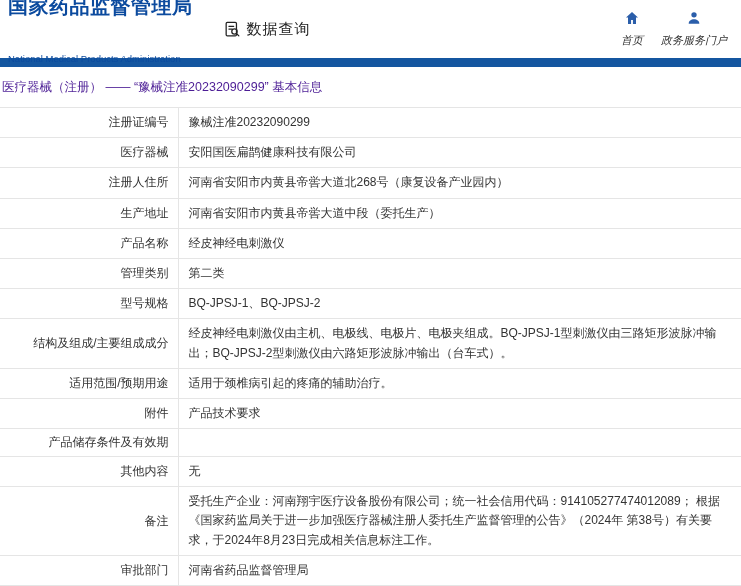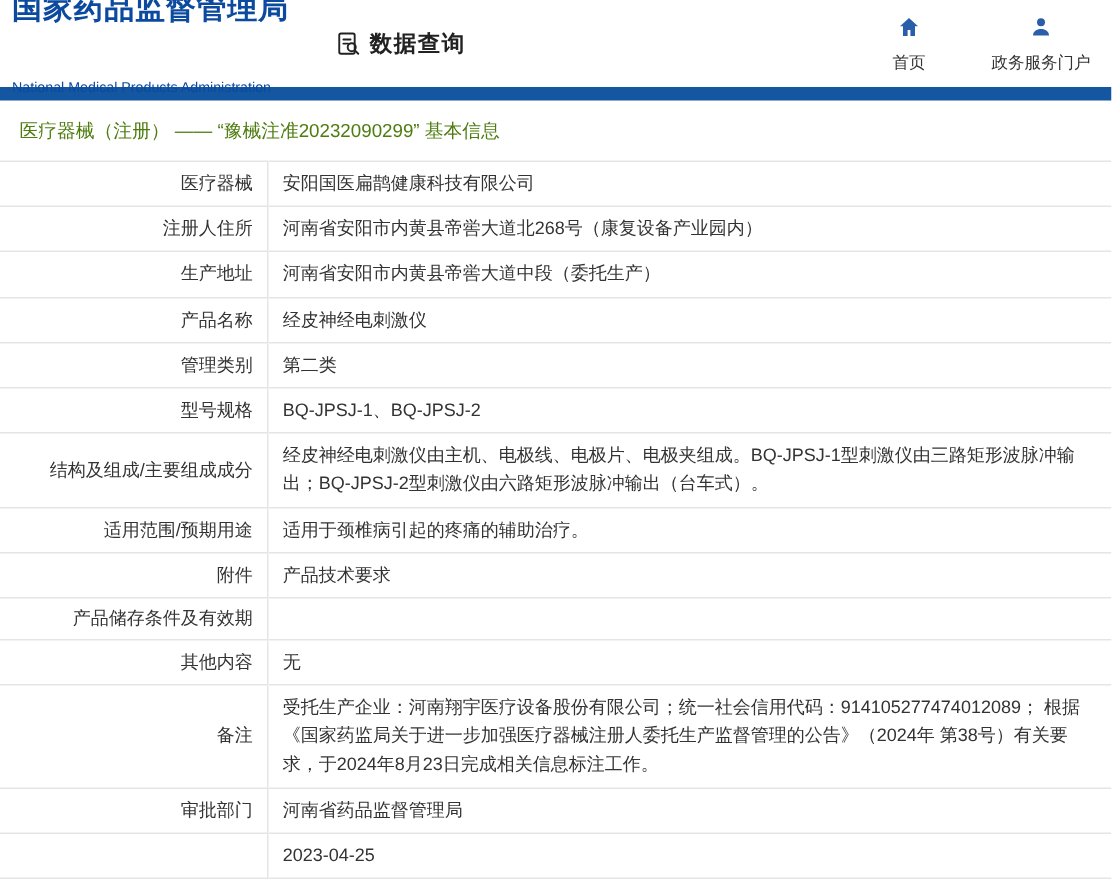--- a/index.html
+++ b/index.html
@@ -25,38 +25,37 @@
     font-weight: bold;
     color: #0b4a9e;
     letter-spacing: 0.5px;
     line-height: 1.2;
     white-space: nowrap;
   }
   .org-en { font-size: 9.5px; color: #0b4a9e; white-space: nowrap; margin-top: 35px; }
 
   .section { display: flex; align-items: center; margin-left: 30px; gap: 5px; }
   .section-icon { display: inline-flex; align-items: center; }
-  .section-title { font-size: 15px; font-weight: bold; color: #222; letter-spacing: 1px; }
+  .section-title { font-size: 15px; font-weight: normal; color: #222; letter-spacing: 1px; }
 
-  .header-nav { margin-left: auto; display: flex; gap: 40px; align-items: flex-end; }
+  .header-nav { margin-left: auto; display: flex; gap: 14px; align-items: flex-end; font-style: italic; }
   .nav-item {
     display: flex; flex-direction: column; align-items: center;
     gap: 3px; cursor: pointer; min-width: 30px;
   }
   .nav-label { font-size: 11px; color: #333; white-space: nowrap; }
 
   
   .blue-bar { height: 9px; background: #1456a0; width: 100%; }
 
   
   .breadcrumb {
     padding: 12px 8px 11px 2px;
     font-size: 12.5px;
-    color: #4d7c0f;
-    margin-left: 11px;
+    color: #4c1d95;
   }
 
   
   table.info-table {
     width: 100%;
     border-collapse: collapse;
     border-top: 1px solid #e5e5e5;
   }
   table.info-table tr { border-bottom: 1px solid #e5e5e5; height: 26px; }
   table.info-table th {
@@ -121,20 +120,24 @@
   </div>
 </div>
 
 <div class="blue-bar"></div>
 
 <div class="breadcrumb">医疗器械（注册） —— “豫械注准20232090299” 基本信息</div>
 
 <table class="info-table">
   <tbody>
       <tr>
+        <th><span>注册证编号</span></th>
+        <td>豫械注准20232090299</td>
+      </tr>
+      <tr>
         <th><span>医疗器械</span></th>
         <td>安阳国医扁鹊健康科技有限公司</td>
       </tr>
       <tr>
         <th><span>注册人住所</span></th>
         <td>河南省安阳市内黄县帝喾大道北268号（康复设备产业园内）</td>
       </tr>
       <tr>
         <th><span>生产地址</span></th>
         <td>河南省安阳市内黄县帝喾大道中段（委托生产）</td>

